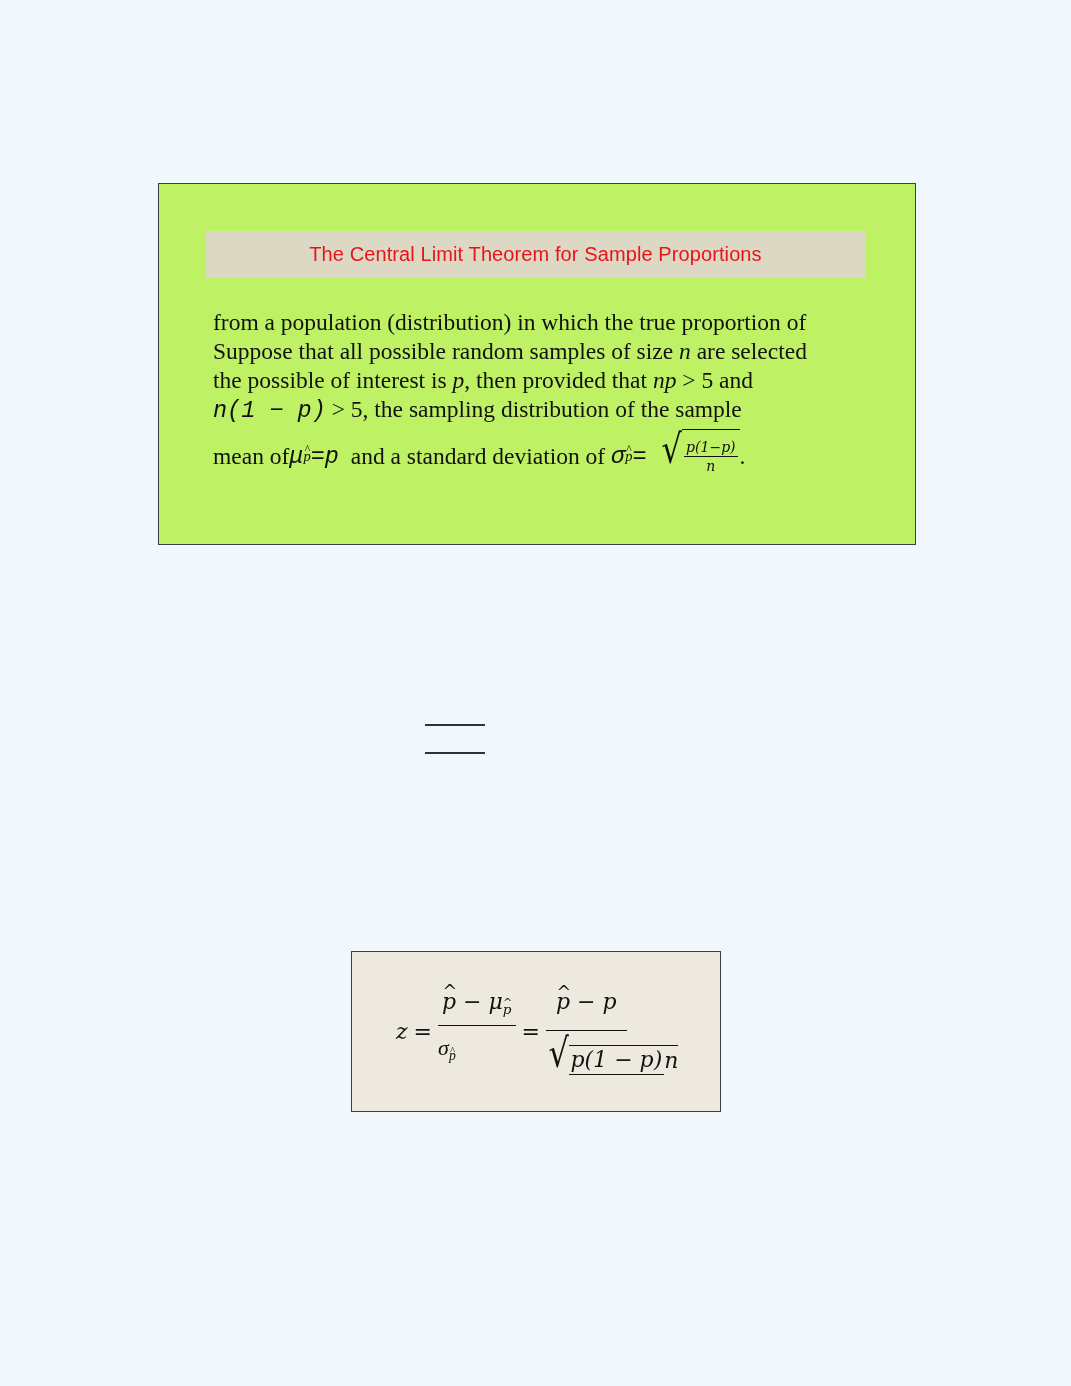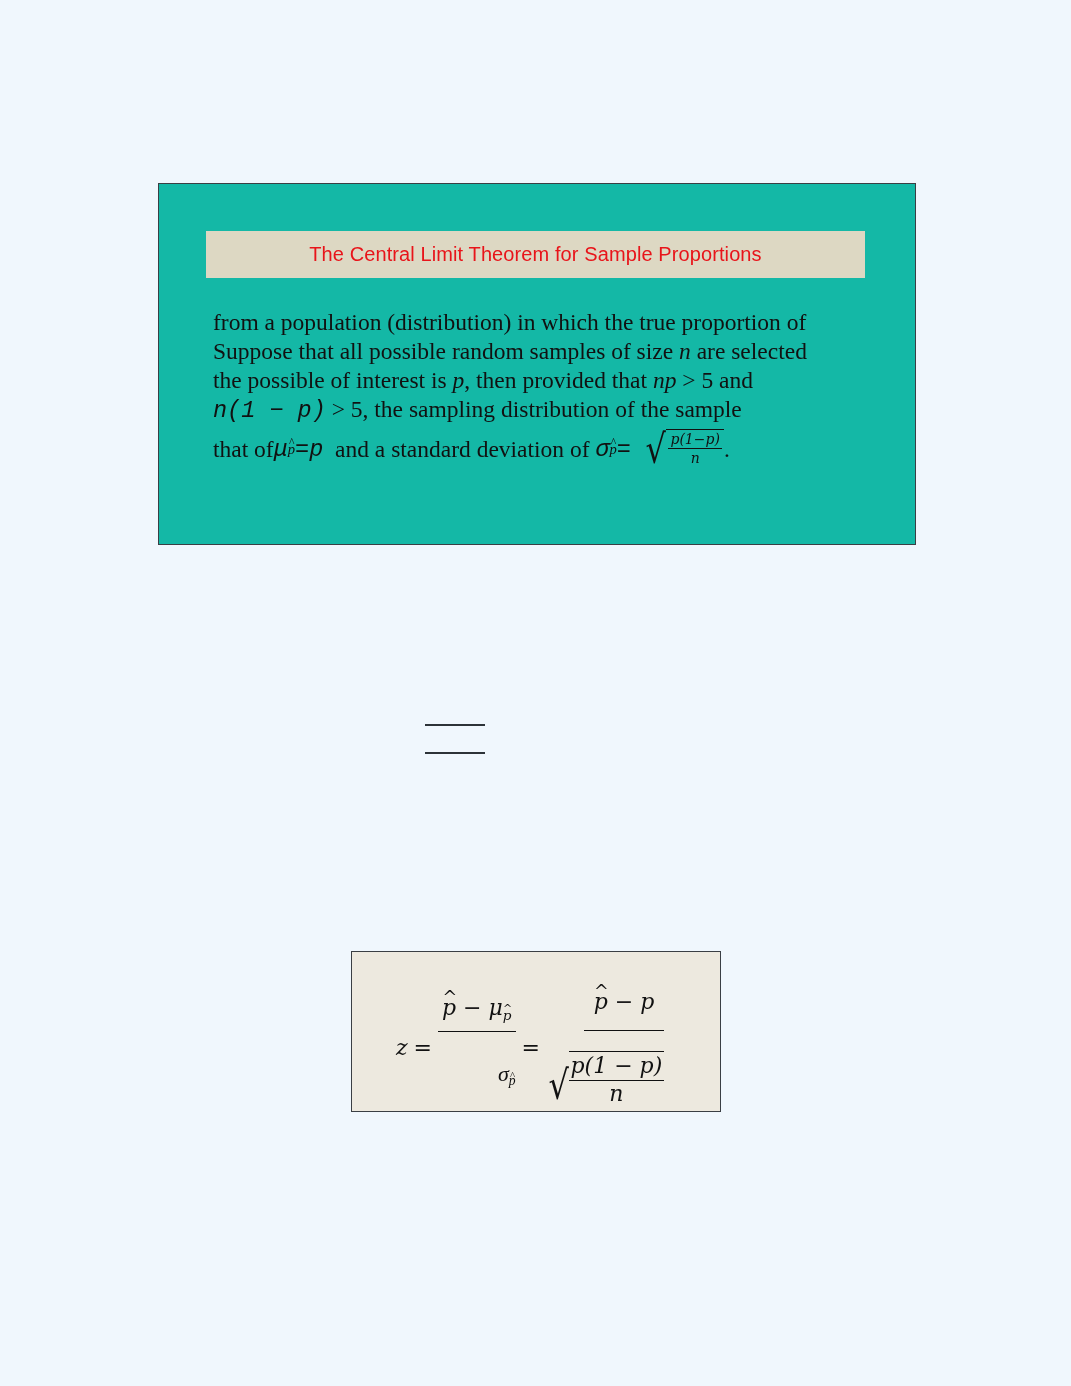--- a/index.html
+++ b/index.html
@@ -7,21 +7,21 @@
       width: 1071px; height: 1386px;
       background: #f0f7fd;
       position: relative;
       overflow: hidden;
       font-family: "Liberation Serif", "DejaVu Serif", serif;
       color: #111;
     }
     .theorem-box {
       position: absolute; left: 158px; top: 183px;
       width: 758px; height: 362px;
-      background: #14b8a6;
+      background: #bef264;
       border: 1px solid #3a3f44;
       box-sizing: border-box;
     }
     .theorem-title-bar {
       position: absolute; left: 47px; top: 47px;
       width: 659px; height: 47px;
       background: #ddd8c3;
       display: flex; align-items: center; justify-content: center;
     }
     .theorem-title {
@@ -40,65 +40,65 @@
     .hat { position: relative; display: inline-block; }
     .hat::before {
       content: "^"; position: absolute; left: 50%; top: -0.55em;
       transform: translateX(-45%); font-style: normal; font-size: 0.8em;
     }
     .sub { font-size: 0.62em; vertical-align: -0.35em; font-style: italic; }
     .cambria { font-family: Liberation Mono, monospace; }
     .formula-line { display: flex; align-items: center; white-space: nowrap; margin-top: 4px; }
     .sqrt-wrap { display: inline-flex; align-items: stretch; margin-left: 12px; }
     .sqrt-sign { font-size: 40px; line-height: 40px; font-family: "DejaVu Serif", serif; transform: scaleX(0.8); margin-right: -2px; }
-    .sqrt-body { border-top: 1.5px solid #111; display: inline-flex; flex-direction: column; align-items: center; padding: 0 2px; }
+    .sqrt-body { border-top: 1.5px solid #111; display: inline-flex; flex-direction: column; align-items: center; padding: 8px 2px; }
     .frac-num { font-size: 14px; line-height: 18px; border-bottom: 1px solid #111; padding: 0 2px; font-style: italic; font-family: "DejaVu Serif", serif; }
     .frac-den { font-size: 14px; line-height: 18px; font-style: italic; font-family: "DejaVu Serif", serif; }
 
     .eq-lines { position: absolute; left: 425px; width: 60px; height: 2px; background: #2d3338; }
     .eq-line-1 { top: 724px; }
     .eq-line-2 { top: 752px; }
 
     .z-box {
       position: absolute; left: 351px; top: 951px;
       width: 370px; height: 161px;
       background: #ede9df;
       border: 1px solid #3a3f44;
       box-sizing: border-box;
     }
     .z-formula {
       position: absolute; left: 44px; top: 36px;
       display: flex; align-items: center;
       font-family: "DejaVu Serif", serif; font-size: 22px; font-style: italic;
       color: #111;
     }
-    .zf { display: inline-flex; flex-direction: column; align-items: flex-end; gap: 20px; }
+    .zf { display: inline-flex; flex-direction: column; align-items: flex-start; }
     .zf .num { padding: 0 4px 2px; border-bottom: 1.5px solid #111; line-height: 28px; }
     .zf .den { line-height: 40px; padding-top: 2px; font-family: Liberation Serif, serif; }
     .op { font-style: normal; margin: 0 6px; }
     .zsqrt { display: inline-flex; align-items: flex-end; }
     .zsqrt .rad { font-style: normal; font-size: 40px; line-height: 44px; transform: scaleX(0.8); margin-right: -3px; }
-    .zsqrt .inner { border-top: 1.5px solid #111; display: inline-flex; flex-direction: column; align-items: center; }
+    .zsqrt .inner { border-top: 1.5px solid #111; display: inline-flex; flex-direction: row; align-items: center; }
     .zsqrt .inner .n { border-bottom: 1.5px solid #111; padding: 0 2px; line-height: 28px; }
     .zsqrt .inner .d { line-height: 26px; }
   </style>
 </head>
 <body>
 
 <div class="theorem-box">
   <div class="theorem-title-bar">
     <span class="theorem-title">The Central Limit Theorem for Sample Proportions</span>
   </div>
   <div class="theorem-body">
     <p><span>from a population (distribution) in which the true proportion of</span></p>
     <p><span>Suppose that all possible random samples of size </span><span class="m">n</span><span> are selected</span></p>
     <p><span>the possible of interest is </span><span class="m">p</span><span>, then provided that </span><span class="m">np</span><span> &gt; 5 and</span></p>
     <p><span class="m cambria">n(1 − p)</span><span> &gt; 5, the sampling distribution of the sample</span></p>
     <div class="formula-line">
-      <span>that of </span>
+      <span>mean of </span>
       <span class="m cambria">μ</span>
         <span class="sub hat">p</span>
       <span class="cambria"> = </span>
       <span class="m cambria">p</span>
       <span style="white-space:pre">  and a standard deviation of </span>
       <span class="m cambria">σ</span>
         <span class="sub hat">p</span>
       <span class="cambria"> = </span>
       <span class="sqrt-wrap">
         <span class="sqrt-sign">√</span>

